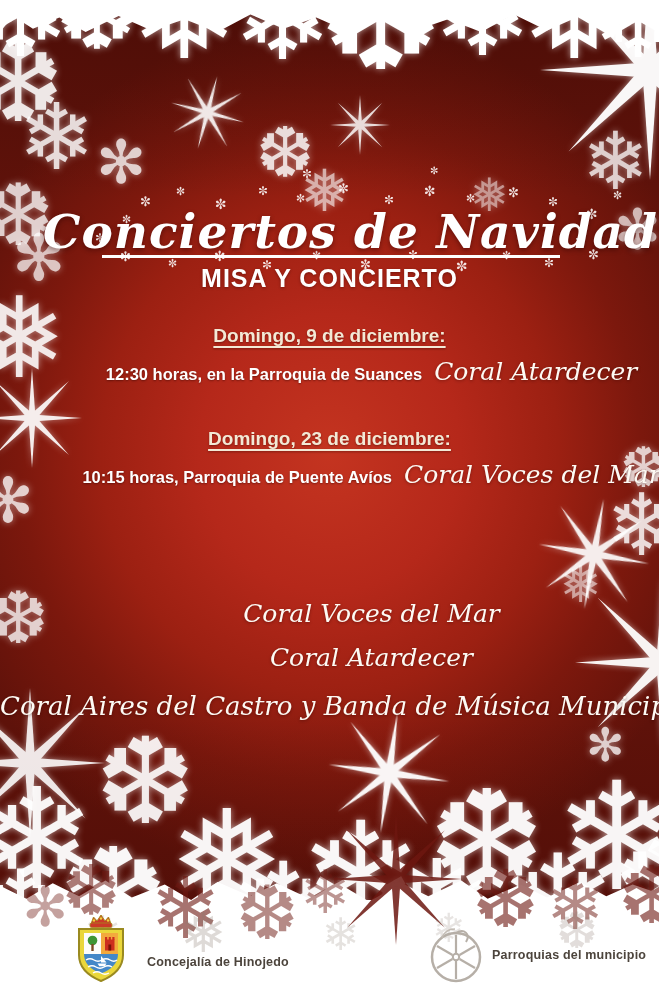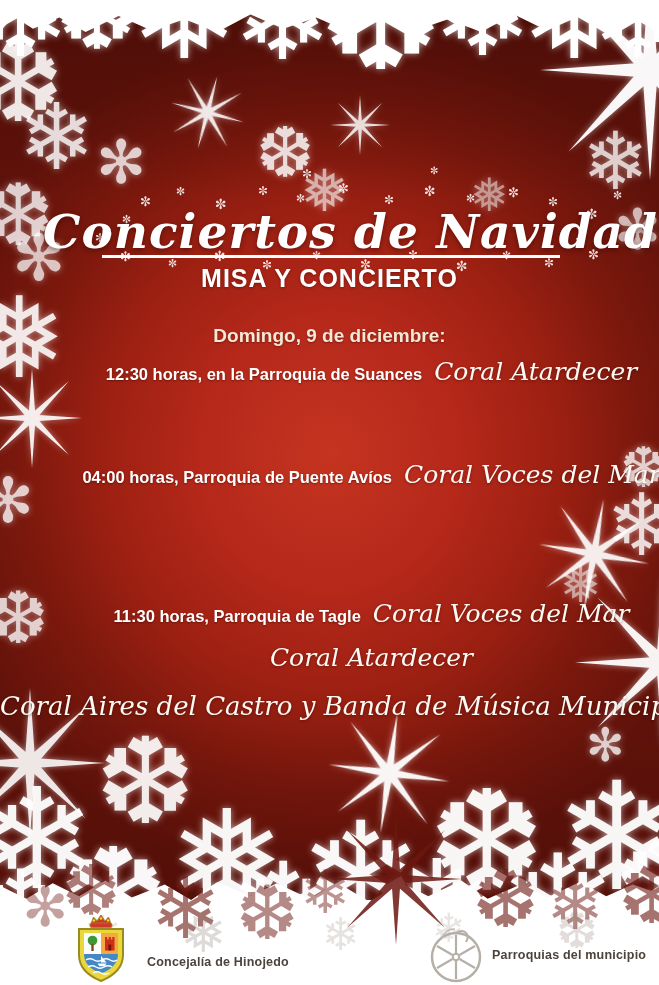--- a/index.html
+++ b/index.html
@@ -26,21 +26,21 @@
     clip-path:polygon(0 100%,0 30%,4% 80%,8% 20%,12% 70%,16% 10%,20% 75%,25% 25%,29% 85%,33% 15%,38% 70%,42% 20%,47% 80%,52% 30%,56% 90%,61% 20%,65% 70%,70% 10%,74% 80%,79% 25%,83% 75%,88% 15%,92% 70%,96% 25%,100% 60%,100% 100%);}
   .title{position:absolute;top:188px;left:5px;width:100%;margin:16px;text-align:center;
     font:italic 700 47px "DejaVu Serif",serif;color:#fff;letter-spacing:1px;
     text-shadow:0 2px 5px rgba(40,0,0,.45);}
   .title-rule{position:absolute;top:255px;left:102px;width:458px;height:3px;background:#fff;}
   .subtitle{position:absolute;top:264px;left:0;width:100%;margin:0;text-align:center;
     font:700 25px "Liberation Sans",sans-serif;color:#fff;letter-spacing:1px;
     text-shadow:0 1px 3px rgba(40,0,0,.4);}
   .sec-head{position:absolute;left:0;width:100%;margin:0;text-align:center;
     font:700 19px "Liberation Sans",sans-serif;color:#f3e9d6;
-    text-decoration-thickness:2px;text-underline-offset:4px;
+    text-decoration:underline;text-decoration-thickness:2px;text-underline-offset:4px;
     text-shadow:0 1px 2px rgba(40,0,0,.4);}
   .event{position:absolute;left:4px;width:100%;display:flex;justify-content:center;align-items:baseline;gap:12px;white-space:nowrap;padding-left:38px;}
   .det{font:700 16.5px "Liberation Sans",sans-serif;color:#fff;text-shadow:0 1px 2px rgba(40,0,0,.45);}
   .perf{font:italic 400 25px "DejaVu Serif",serif;color:#fdfaf4;text-shadow:0 1px 3px rgba(40,0,0,.4);}
   .closing{position:absolute;left:0;width:100%;text-align:center;white-space:nowrap;
     font:italic 400 26px "DejaVu Serif",serif;color:#fdfaf4;text-shadow:0 1px 3px rgba(40,0,0,.4);}
   .fc{position:absolute;}
   .org-name,.org-dept,.parish-label{font:700 12.5px "Liberation Sans",sans-serif;color:#4c443c;letter-spacing:.2px;}
 </style>
 </head>
@@ -168,29 +168,29 @@
     <h1 class="title">Conciertos de Navidad</h1>
     <div class="title-rule"></div>
     <h2 class="subtitle">MISA Y CONCIERTO</h2>
 
     <h3 class="sec-head" style="top:325px">Domingo, 9 de diciembre:</h3>
     <div class="event" style="top:357px">
       <span class="det">12:30 horas, en la Parroquia de Suances</span>
       <span class="perf">Coral Atardecer</span>
     </div>
 
+    <h3 class="sec-head" style="top:428px">Domingo, 23 de diciembre:</h3>
     <div class="event" style="top:460px">
-      <span class="det">04:00 horas, Parroquia de Puente Avíos</span>
+      <span class="det">10:15 horas, Parroquia de Puente Avíos</span>
       <span class="perf">Coral Voces del Mar</span>
     </div>
     <div class="event" style="top:498px">
     </div>
 
     <div class="event" style="top:599px">
-      <span class="det">11:30 horas, Parroquia de Tagle</span>
       <span class="perf">Coral Voces del Mar</span>
     </div>
     <div class="event" style="top:643px">
       <span class="perf">Coral Atardecer</span>
     </div>
     <div class="closing" style="top:691px">Coral Aires del Castro y Banda de Música Municipal</div>
   </main>
 
   <div class="footer-band"></div>
 

